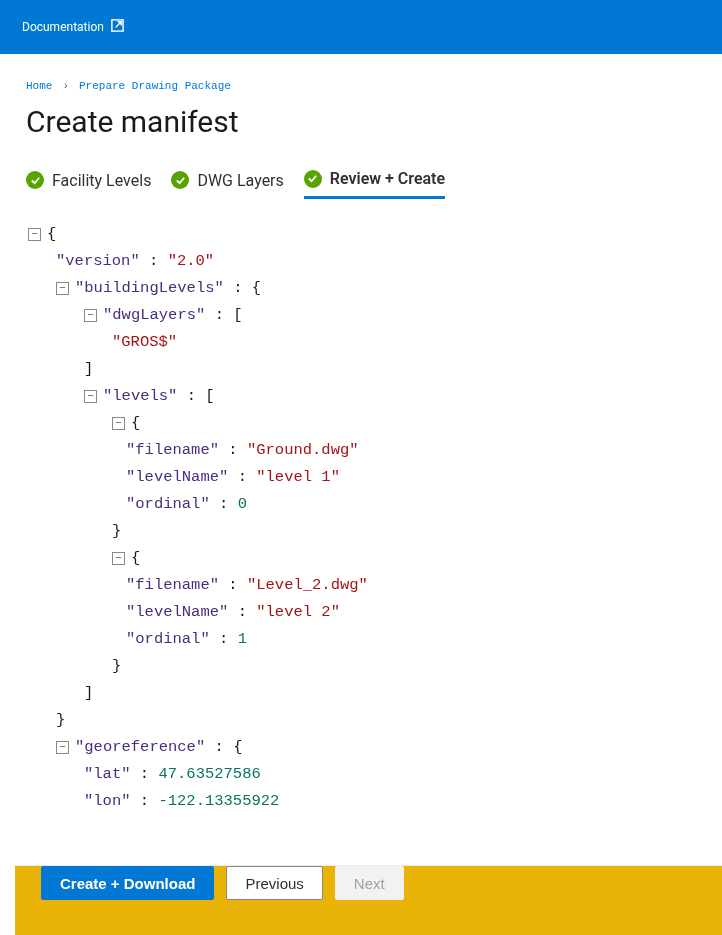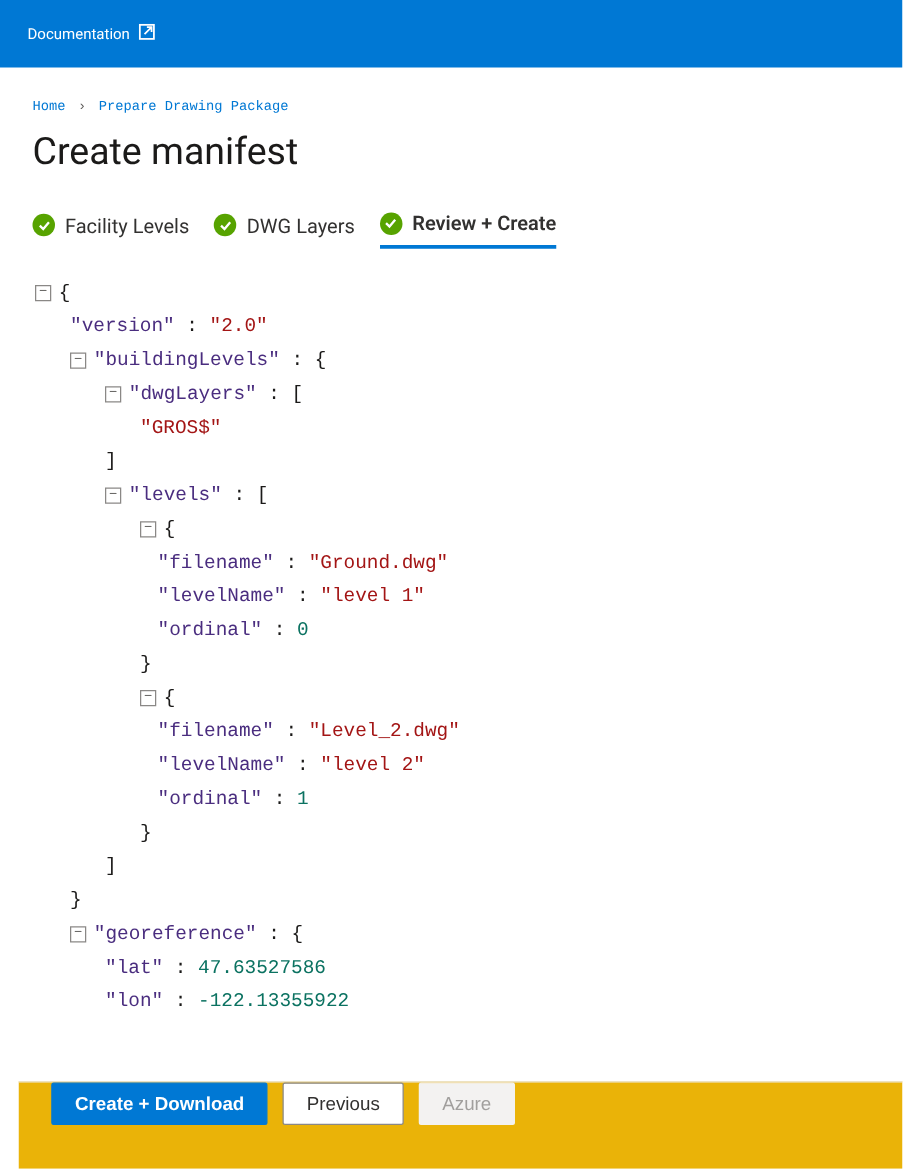--- a/index.html
+++ b/index.html
@@ -128,14 +128,14 @@
     <div class="row"><span class="sp"></span><span class="sp"></span><span class="toggle"></span><span class="key">"georeference"</span><span class="punc"> : </span><span class="brace">{</span></div>
     <div class="row"><span class="sp"></span><span class="sp"></span><span class="sp"></span><span class="sp"></span><span class="key">"lat"</span><span class="punc"> : </span><span class="num">47.63527586</span></div>
     <div class="row"><span class="sp"></span><span class="sp"></span><span class="sp"></span><span class="sp"></span><span class="key">"lon"</span><span class="punc"> : </span><span class="num">-122.13355922</span></div>
   </div>
 
 </div>
 
 <div class="footer">
   <button class="btn btn-primary">Create + Download</button>
   <button class="btn btn-secondary">Previous</button>
-  <button class="btn btn-disabled">Azure</button>
+  <button class="btn btn-disabled">Next</button>
 </div>
 
 </body></html>

